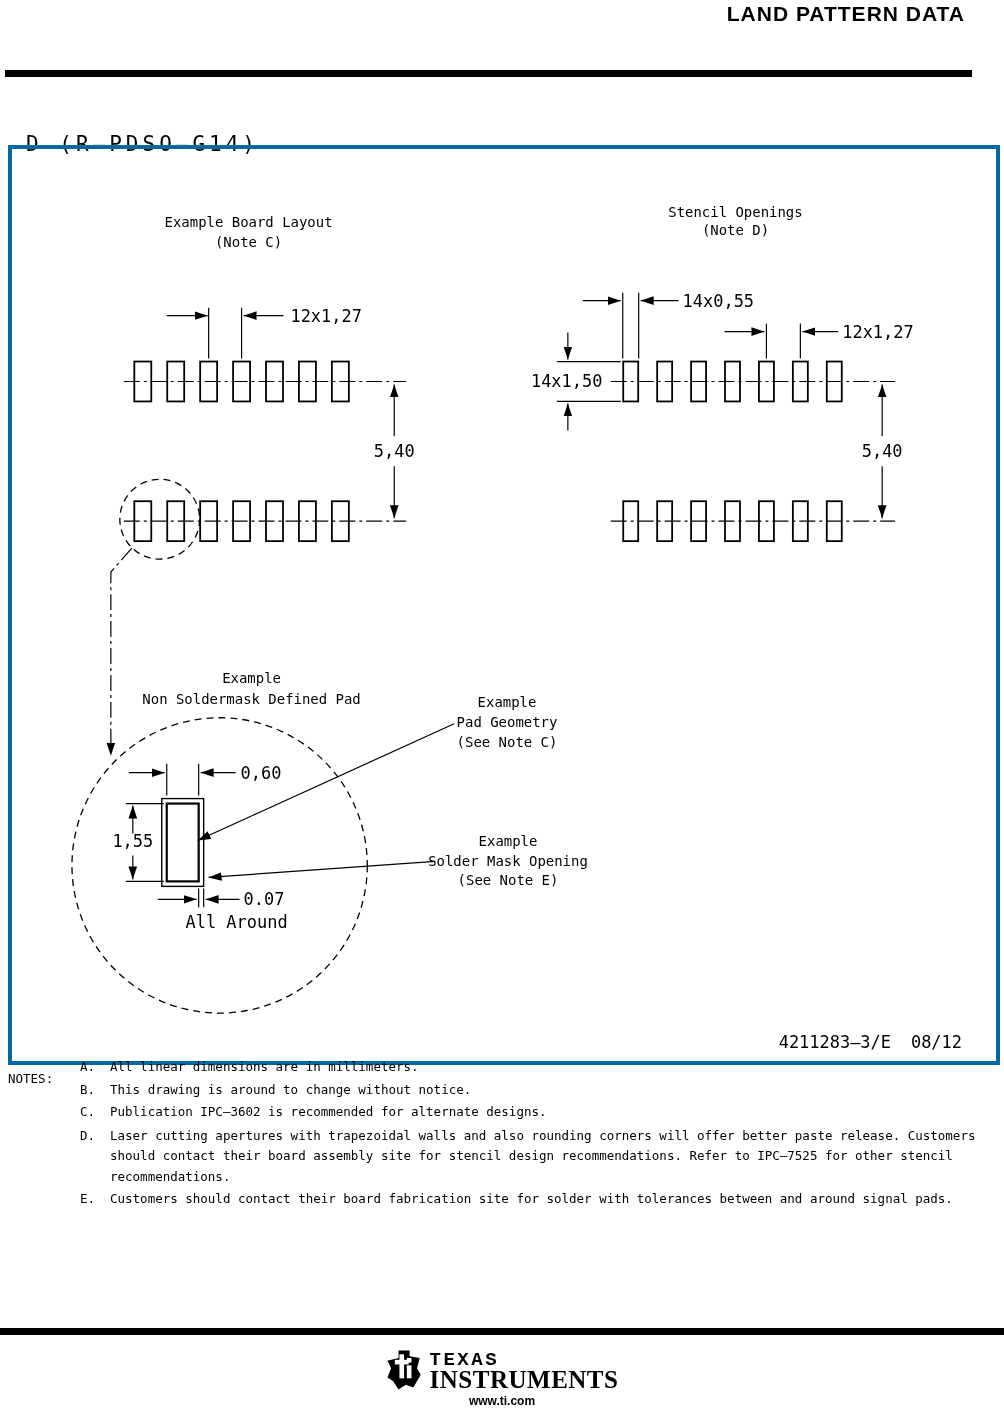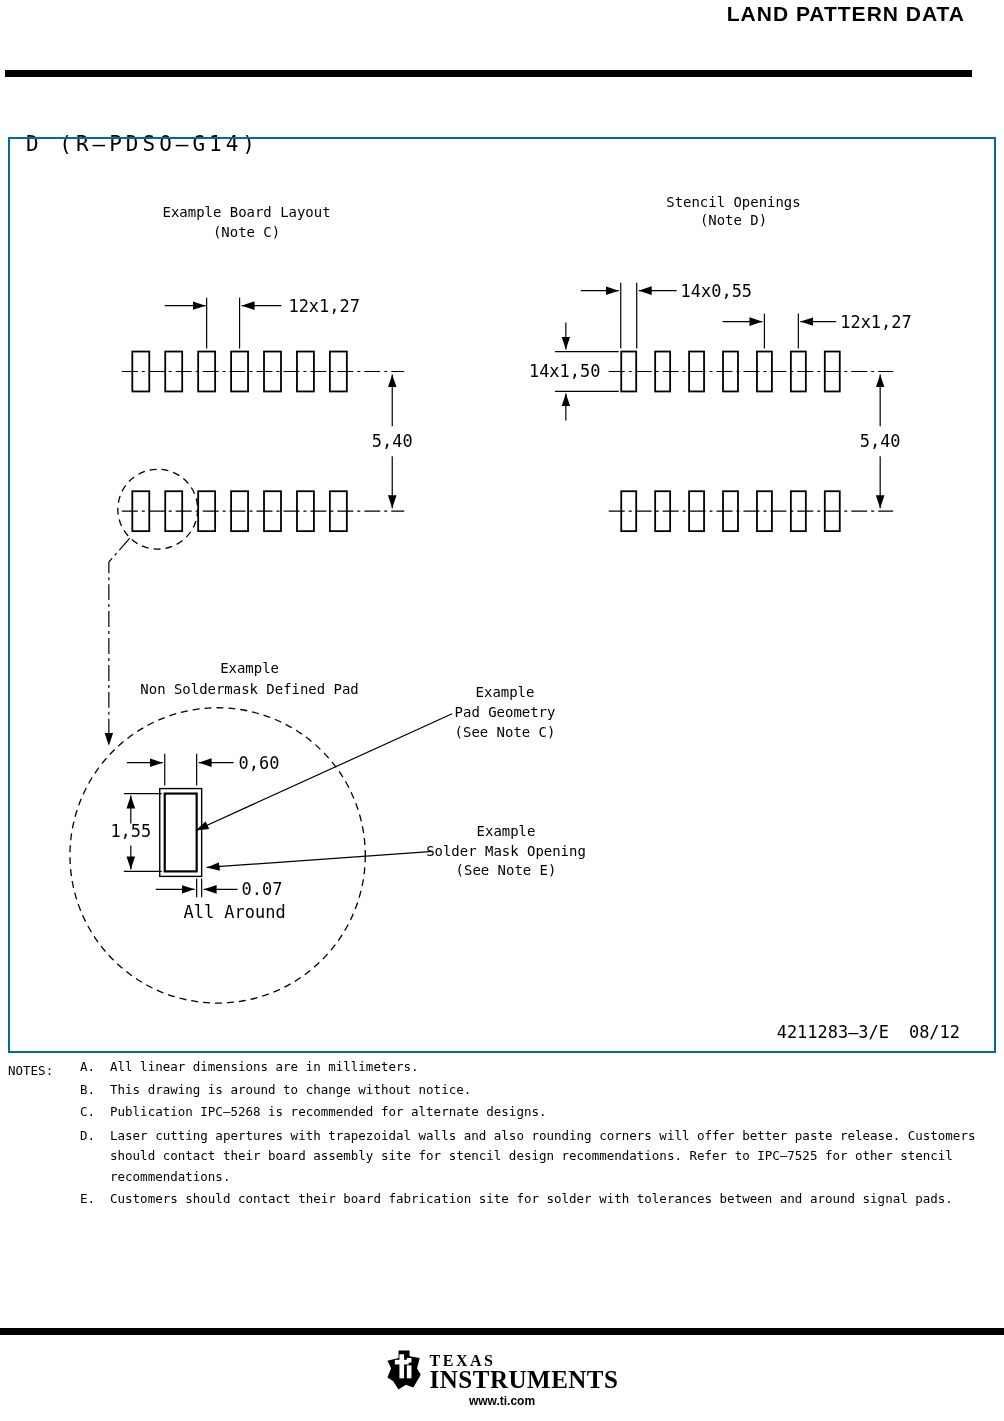--- a/index.html
+++ b/index.html
@@ -1,44 +1,44 @@
 <!DOCTYPE html>
 <html><head>
 <meta charset="utf-8">
 <style>
   html,body{margin:0;padding:0;background:#fff;}
   .page{position:relative;width:1004px;height:1421px;background:#fff;font-family:"DejaVu Sans Mono",monospace;color:#000;overflow:hidden;}
   .header-title{position:absolute;top:2px;right:39px;font-family:"Liberation Sans",sans-serif;font-weight:bold;font-size:21px;letter-spacing:1px;}
   .rule-top{position:absolute;left:5px;top:70px;width:967px;height:7px;background:#000;}
   .subtitle-left{position:absolute;left:26px;top:102px;font-size:21px;letter-spacing:4px;margin-top:30px;}
   .subtitle-right{position:absolute;right:29px;top:102px;font-size:21px;letter-spacing:3.5px;}
-  .drawing-box{position:absolute;left:8px;top:137px;width:984px;height:912px;border:2px solid #0369a1;}
+  .drawing-box{position:absolute;left:8px;top:145px;width:984px;height:912px;border:4px solid #0369a1;}
   .drawing-box svg{display:block;}
   svg text{font-family:"DejaVu Sans Mono",monospace;fill:#000;}
   .t14{font-size:14px;} .t17{font-size:17px;}
   .mid{text-anchor:middle;} .end{text-anchor:end;}
   .cl{stroke:#000;stroke-width:1.2;fill:none;stroke-dasharray:16 4 3 4;}
   .dl{stroke:#000;stroke-width:1.2;fill:none;}
   .dash{stroke:#000;stroke-width:1.3;fill:none;stroke-dasharray:7 5;}
   .padr{stroke:#000;stroke-width:1.8;fill:#fff;}
   .mask{stroke:#000;stroke-width:1.4;fill:none;}
   .padi{stroke:#000;stroke-width:2.2;fill:none;}
   .notes{position:absolute;left:8px;top:1057px;width:992px;font-size:12.5px;line-height:20.5px;}
-  .notes-label{position:absolute;left:0;top:4px;text-align:right;}
+  .notes-label{position:absolute;left:0;top:12px;text-align:right;}
   .notes-list{list-style:none;margin:0;padding:0 0 0 72px;}
   .note-item{display:flex;margin:0 0 2px 0;}
   .note-item:nth-child(4){margin-top:3px;}
   .note-letter{flex:0 0 30px;}
   .note-text{flex:1;max-width:882px;}
   .rule-bottom{position:absolute;left:0;top:1328px;width:1004px;height:7px;background:#000;}
   .footer{position:absolute;top:1349px;left:50%;transform:translateX(-50%);text-align:center;}
   .logo-row{display:flex;align-items:center;gap:7px;}
   .ti-mark{width:37px;height:42px;display:block;}
   .brand{text-align:left;font-family:"Liberation Serif",serif;font-weight:bold;}
-  .brand-line1{font-size:16px;line-height:19px;letter-spacing:2.5px;}
+  .brand-line1{font-size:19px;line-height:19px;letter-spacing:2.5px;font-family:Liberation Mono, monospace;}
   .brand-line2{font-size:25px;line-height:19px;letter-spacing:0.5px;}
   .website{font-family:"Liberation Sans",sans-serif;font-weight:bold;font-size:12px;margin-top:3px;}
 </style>
 </head>
 <body>
 
 <div class="page">
 
   <div class="header-title">LAND PATTERN DATA</div>
   <div class="rule-top"></div>
@@ -207,21 +207,21 @@
       <li class="note-item">
         <span class="note-letter">A.</span>
         <span class="note-text">All linear dimensions are in millimeters.</span>
       </li>
       <li class="note-item">
         <span class="note-letter">B.</span>
         <span class="note-text">This drawing is around to change without notice.</span>
       </li>
       <li class="note-item">
         <span class="note-letter">C.</span>
-        <span class="note-text">Publication IPC—5268 is recommended for alternate designs.</span>
+        <span class="note-text">Publication IPC—3602 is recommended for alternate designs.</span>
       </li>
       <li class="note-item">
         <span class="note-letter">D.</span>
         <span class="note-text">Laser cutting apertures with trapezoidal walls and also rounding corners will offer better paste release.  Customers should contact their board assembly site for stencil design recommendations. Refer to IPC—7525 for other stencil recommendations.</span>
       </li>
       <li class="note-item">
         <span class="note-letter">E.</span>
         <span class="note-text">Customers should contact their board fabrication site for solder with tolerances between and around signal pads.</span>
       </li>
     </ol>

